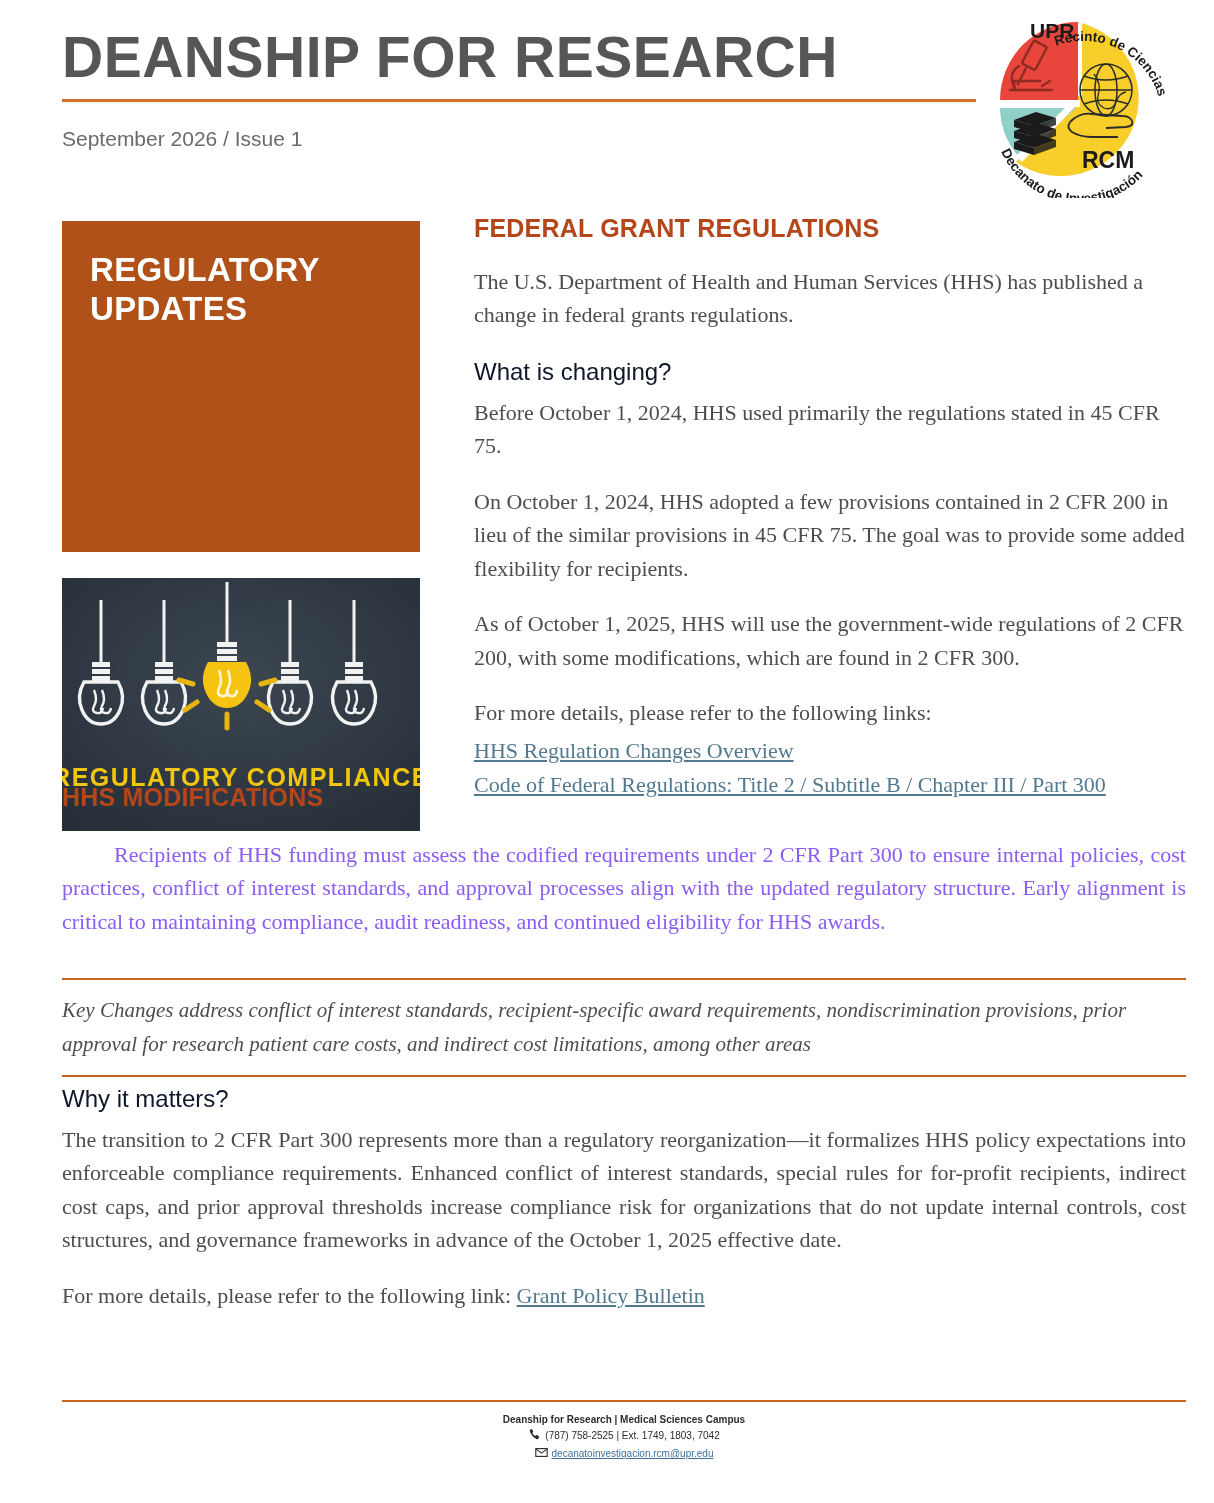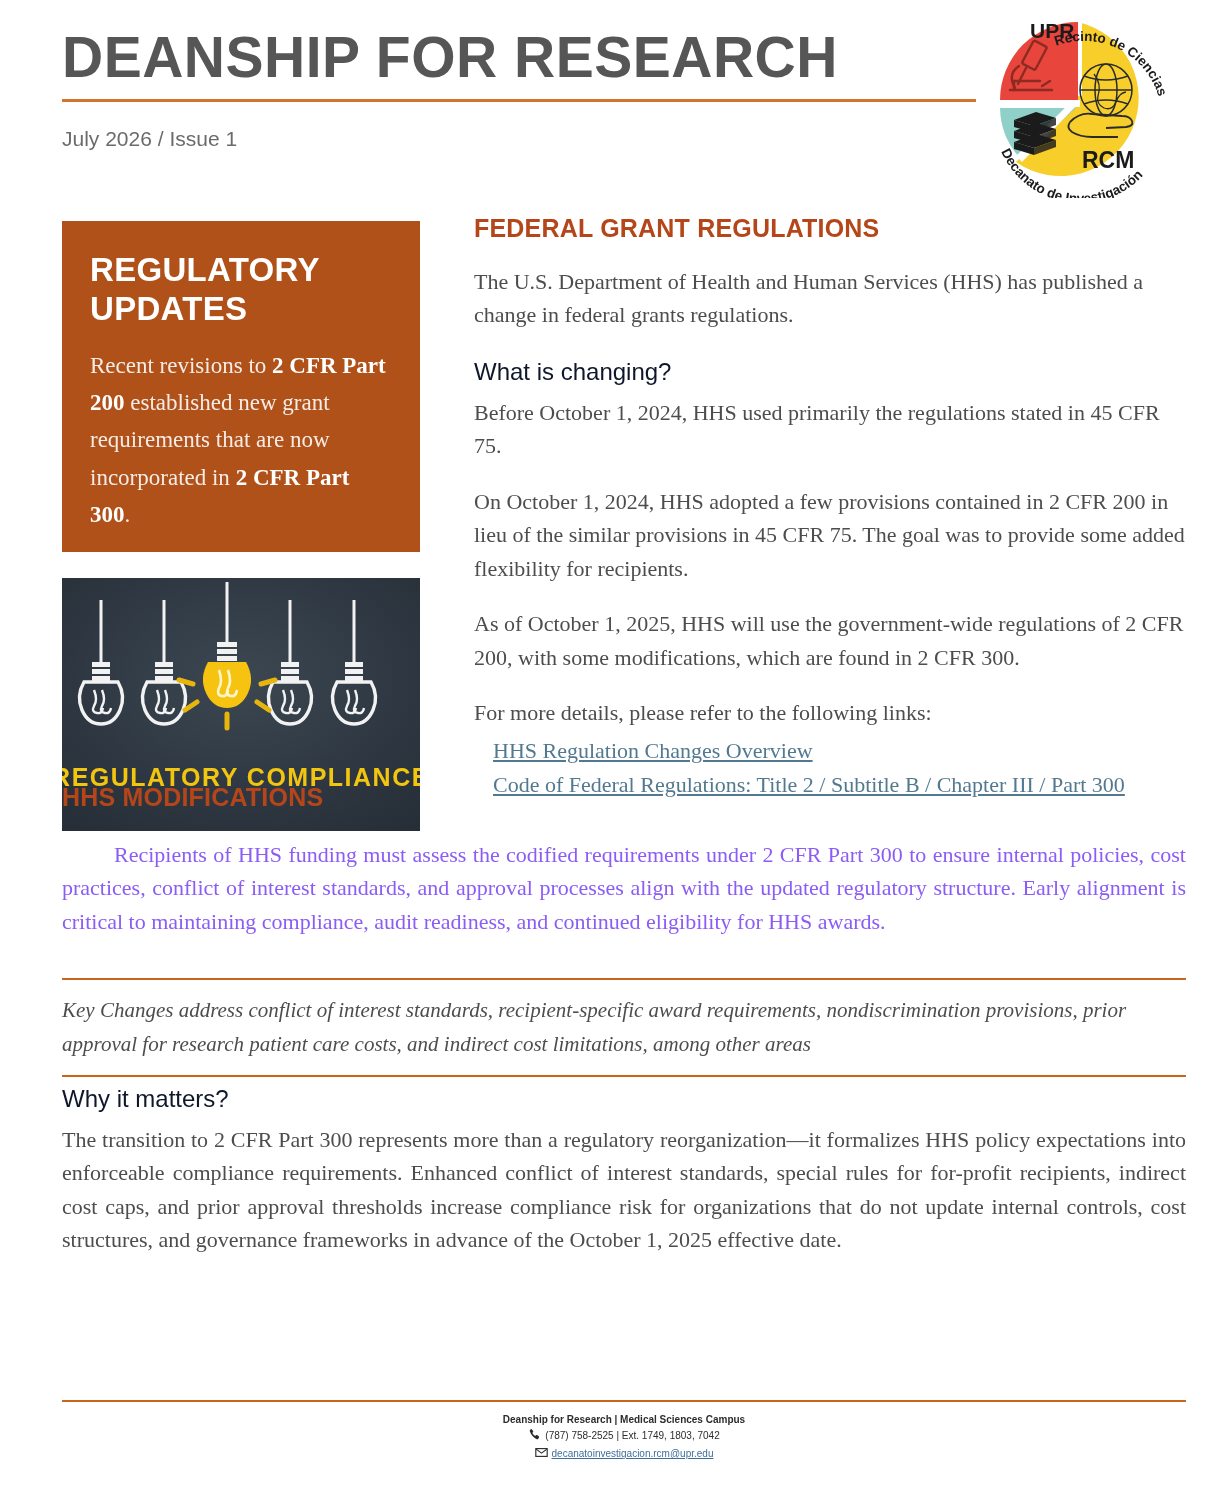--- a/index.html
+++ b/index.html
@@ -138,21 +138,20 @@
     margin: 0 0 22px 0;
     color: #4d4d4d;
   }
   p.body.tight { margin-bottom: 6px; }
   a.doclink {
     color: #52798F;
     text-decoration: underline;
     font-size: 22px;
     line-height: 1.45;
     display: inline-block;
-    margin-left: 19px;
   }
   .linklist a { display: block; margin-bottom: 2px; }
 
   
   .fullwidth {
     position: absolute;
     left: 62px;
     width: 1124px;
   }
   #hhs-mod-head { top: 783px; }
@@ -205,21 +204,21 @@
   .fic { display: inline-block; vertical-align: -2px; margin-right: 4px; }
 </style>
 </head>
 <body>
 
 <div class="page">
 
   <div class="header">
     <div class="masthead-title">DEANSHIP FOR RESEARCH</div>
     <div class="header-rule"></div>
-    <div class="issue-line">July 2026 / Issue 1</div>
+    <div class="issue-line">September 2026 / Issue 1</div>
 
     <div class="logo">
       <svg viewBox="0 0 216 196" xmlns="http://www.w3.org/2000/svg">
         <defs>
           <path id="arcTop" d="M 36 112 A 78 78 0 0 1 190 100" fill="none"></path>
           <path id="arcBot" d="M 24 118 A 84 84 0 0 0 196 112" fill="none"></path>
         </defs>
 
         <path d="M108 98 L108 20 A78 78 0 1 1 46 160 Z" fill="#F7CE2A"></path>
 
@@ -273,21 +272,20 @@
 
         <text x="60" y="36" font-family="Liberation Sans, sans-serif" font-size="21" font-weight="bold" fill="#1b1b1b">UPR</text>
         <text x="112" y="166" font-family="Liberation Sans, sans-serif" font-size="23" font-weight="bold" fill="#1b1b1b">RCM</text>
       </svg>
     </div>
   </div>
 
   <div class="sidebar">
     <div class="callout">
       <div class="callout-title">REGULATORY UPDATES</div>
-      <div class="callout-body"><span>Recent revisions to </span><b>2 CFR Part 200</b><span> established new grant requirements that are now incorporated in </span><b>2 CFR Part 300</b><span>.</span></div>
     </div>
 
     <div class="compliance-img">
       <svg viewBox="0 0 358 253" xmlns="http://www.w3.org/2000/svg">
         <defs>
           <radialGradient id="chalk" cx="50%" cy="40%" r="75%">
             <stop offset="0%" stop-color="#3c4752"></stop>
             <stop offset="100%" stop-color="#262e37"></stop>
           </radialGradient>
           <g id="bulbOff">
@@ -358,20 +356,21 @@
 
   <div class="fullwidth" id="keychanges-box">
     <div class="rule-orange"></div>
     <div class="kc-text">Key Changes address conflict of interest standards, recipient-specific award requirements, nondiscrimination provisions, prior approval for research patient care costs, and indirect cost limitations, among other areas</div>
     <div class="rule-orange"></div>
   </div>
 
   <div class="fullwidth" id="why-section">
     <h3 class="sub-head">Why it matters?</h3>
     <p class="body">The transition to 2 CFR Part 300 represents more than a regulatory reorganization—it formalizes HHS policy expectations into enforceable compliance requirements. Enhanced conflict of interest standards, special rules for for-profit recipients, indirect cost caps, and prior approval thresholds increase compliance risk for organizations that do not update internal controls, cost structures, and governance frameworks in advance of the October 1, 2025 effective date.</p>
+    <p class="body"><span>For more details, please refer to the following link: </span><a class="doclink" href="#">Grant Policy Bulletin</a></p>
   </div>
 
   <div class="footer">
     <div class="rule-orange"></div>
     <div class="footer-line bold">Deanship for Research | Medical Sciences Campus</div>
     <div class="footer-line">
       <span class="fic">
         <svg width="13" height="13" viewBox="0 0 16 16">
             <path d="M3.2 1.5 a1.3 1.3 0 0 1 1.7 .3 l1.4 2 a1.2 1.2 0 0 1 -.2 1.5 l-.8 .7 a8 8 0 0 0 3.7 3.7 l.7 -.8 a1.2 1.2 0 0 1 1.5 -.2 l2 1.4 a1.3 1.3 0 0 1 .3 1.7 l-.9 1.3 a1.6 1.6 0 0 1 -1.8 .6 C7.6 12.3 3.7 8.4 2.2 3.9 a1.6 1.6 0 0 1 .6 -1.8 Z" fill="#2c2c2c"></path>
           </svg>

